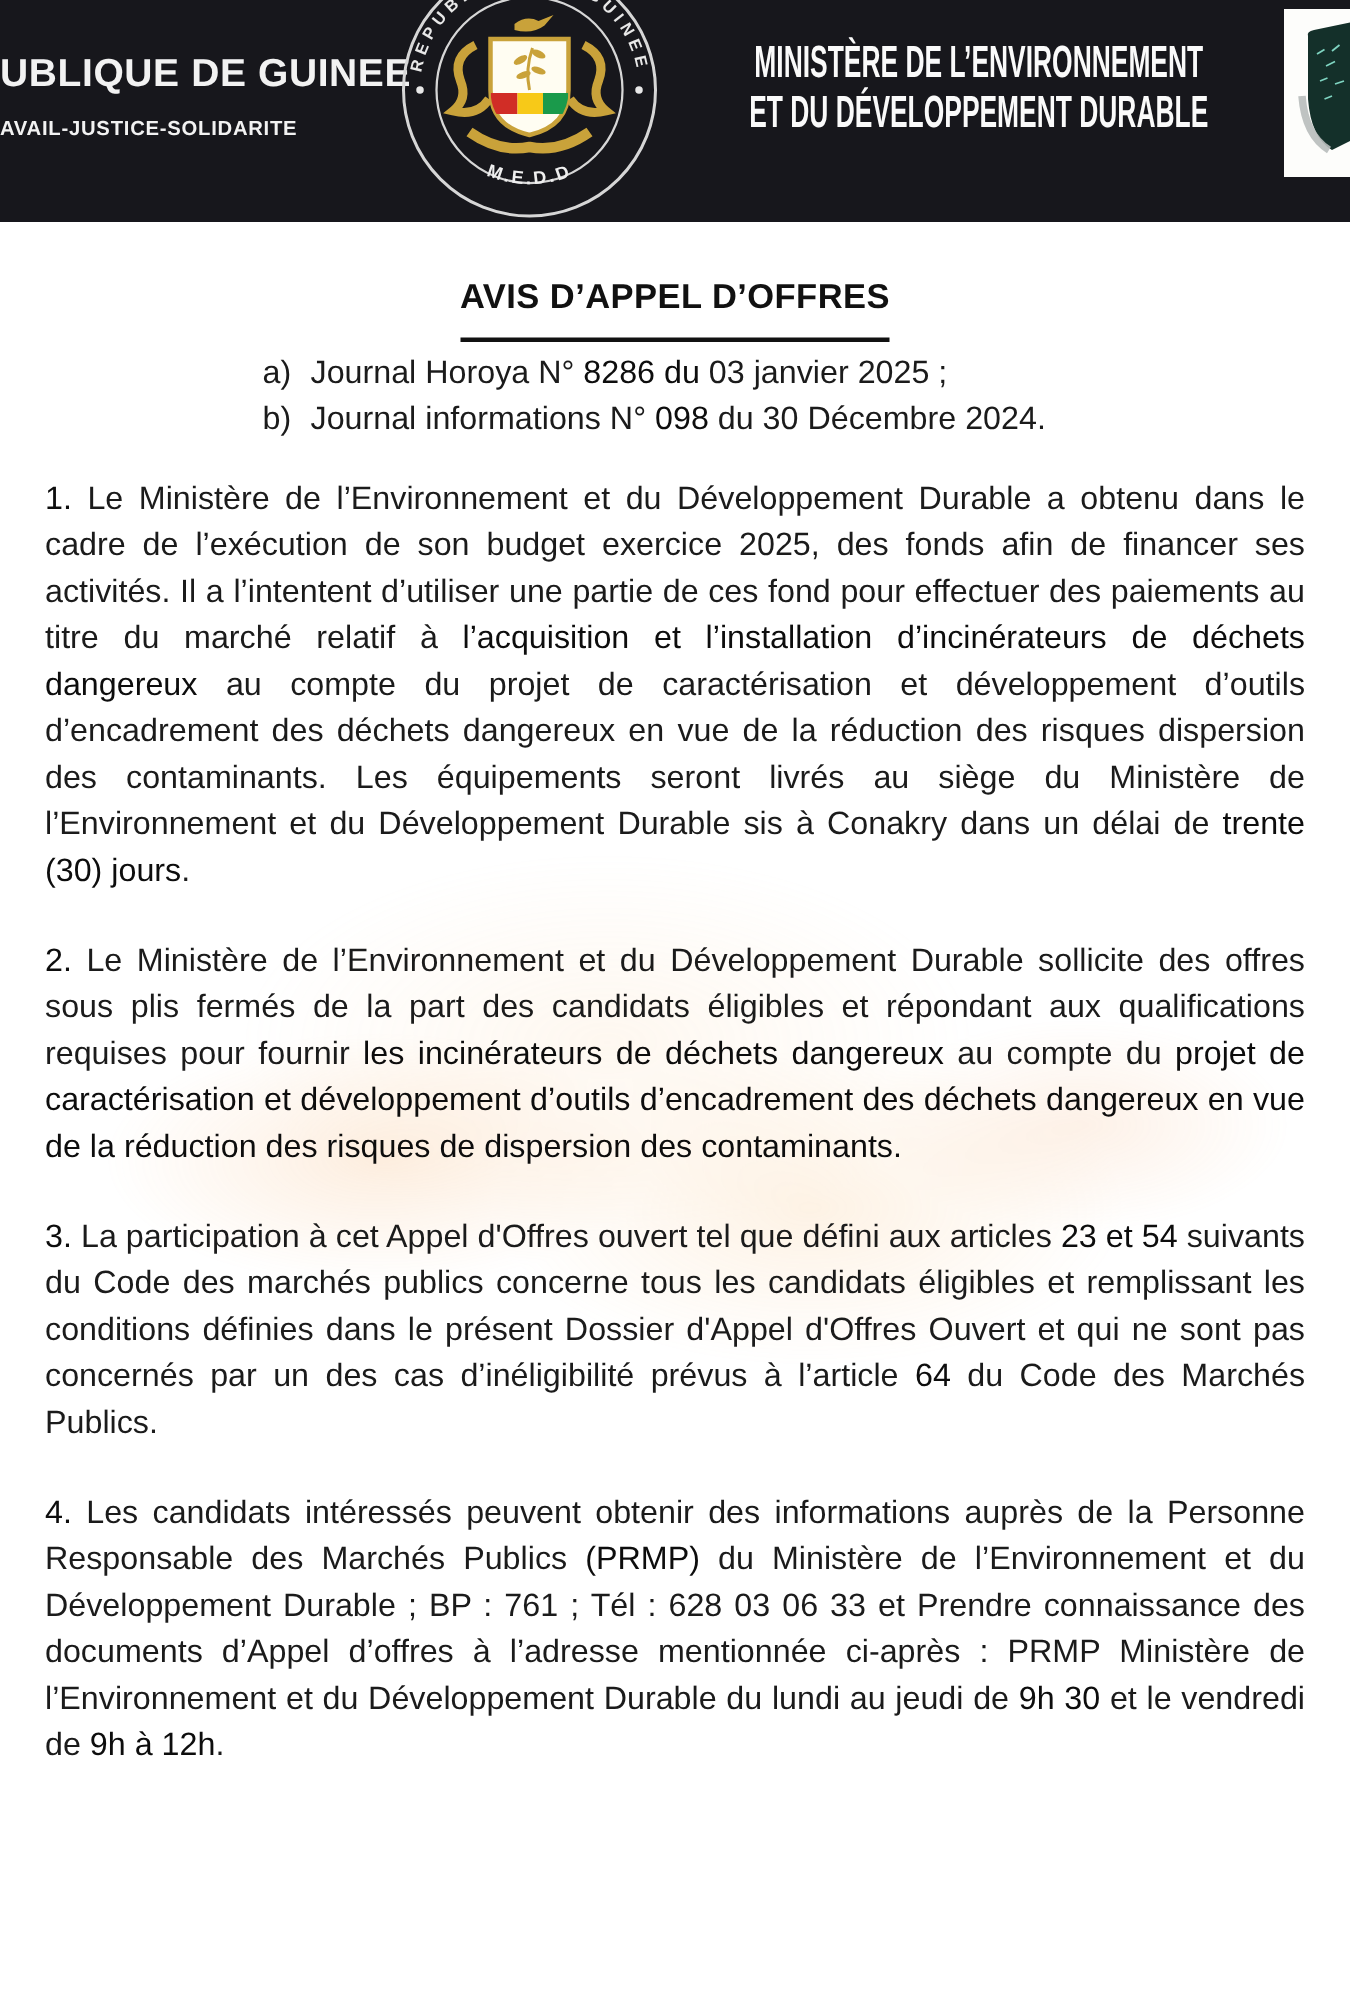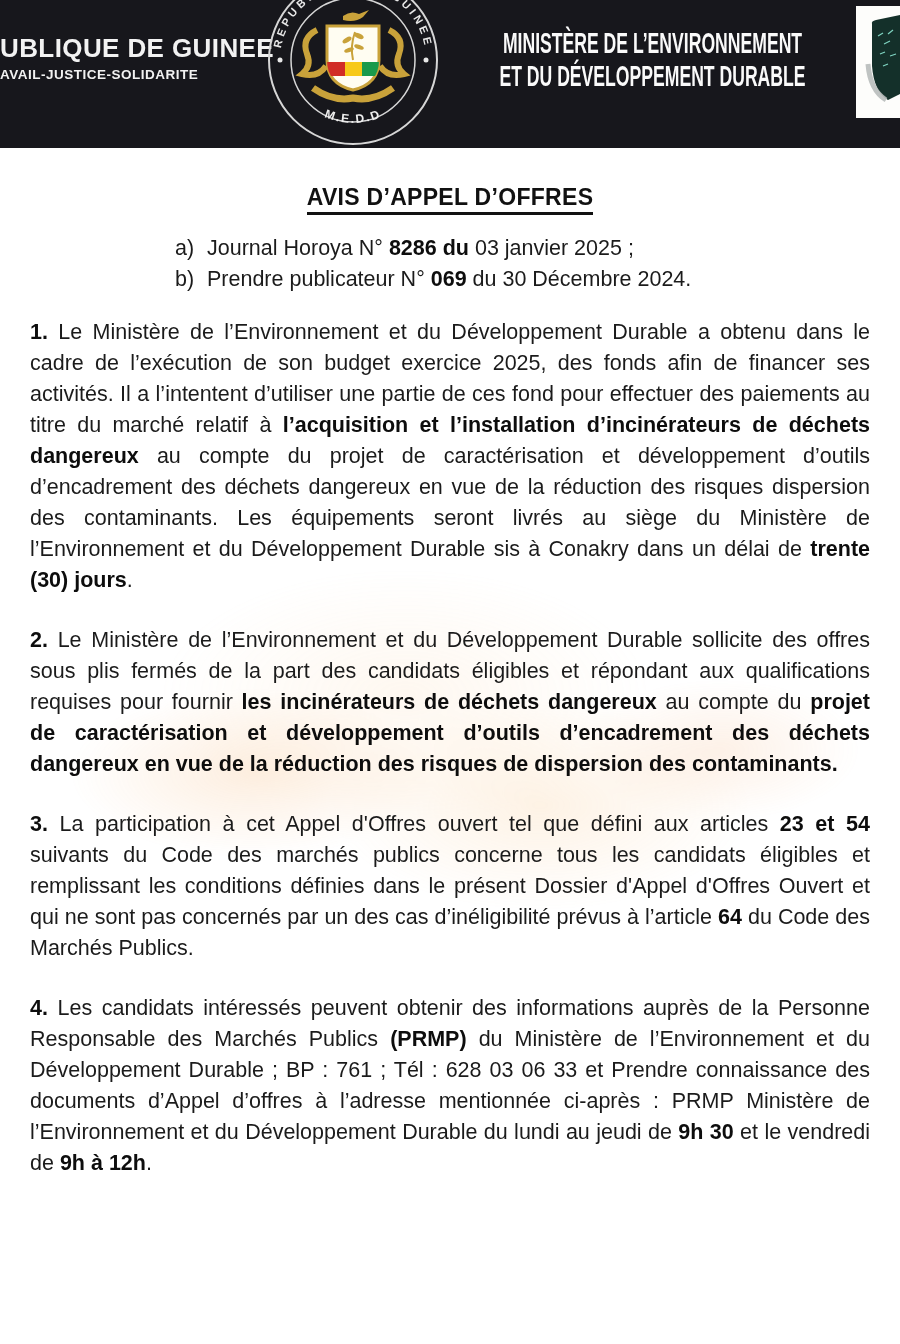--- a/index.html
+++ b/index.html
@@ -4,47 +4,47 @@
 <style>
   html,body{margin:0;padding:0;}
   body{width:900px;height:1344px;overflow:hidden;background:#ffffff;
        font-family:"Liberation Sans","DejaVu Sans",sans-serif;}
   .page{position:relative;width:900px;height:1344px;background:#ffffff;}
 
   
   .banner{position:relative;width:900px;height:148px;background:#17171c;overflow:hidden;}
   .banner-left{position:absolute;left:0;top:33px;color:#f2f2f2;white-space:nowrap;}
   .bl1{font-weight:bold;font-size:26px;letter-spacing:0.4px;}
-  .bl2{font-weight:bold;font-size:13.5px;letter-spacing:0.5px;margin-top:3px;}
+  .bl2{font-weight:bold;font-size:13.5px;letter-spacing:0.5px;margin-top:14px;}
   .seal{position:absolute;left:255px;top:0;overflow:hidden;}
   .banner-ministry{position:absolute;left:470px;top:26px;width:365px;text-align:center;
        color:#fafafa;font-weight:bold;font-size:20px;line-height:22px;white-space:nowrap;
        transform:scale(0.88,1.5);transform-origin:50% 0;}
   .corner-logo{position:absolute;right:0;top:6px;width:44px;height:112px;background:#fdfdfb;}
 
   
   .watermark{position:absolute;left:0;top:520px;width:900px;height:460px;pointer-events:none;
     background:
       radial-gradient(ellipse 260px 120px at 28% 55%, rgba(243,150,60,0.16), transparent 70%),
       radial-gradient(ellipse 300px 150px at 60% 62%, rgba(246,170,80,0.15), transparent 70%),
       radial-gradient(ellipse 200px 100px at 80% 50%, rgba(240,140,60,0.12), transparent 70%),
       radial-gradient(ellipse 350px 180px at 45% 38%, rgba(250,200,140,0.13), transparent 70%);
     filter:blur(2px);}
 
   
   .doc{position:relative;padding:34px 30px 0 30px;color:#1b1b1b;
        font-size:21.5px;line-height:31px;text-align:justify;}
   h1{margin:0 0 20px 0;text-align:center;font-size:23px;font-weight:bold;color:#111;}
-  .title-underline{border-bottom:3px solid #111;padding-bottom:2px;letter-spacing:0.3px;}
+  .title-underline{border-bottom:3px solid #111;padding-bottom:15px;letter-spacing:0.3px;}
   .intro{margin:0;}
   .reflist{margin:0 0 22px 145px;text-align:left;}
   .refitem{line-height:31px;}
   .marker{display:inline-block;width:32px;}
   .doc p{margin:0 0 29px 0;}
-  .b{font-weight:bold;color:#0d0d0d;}
+  .b{font-weight:normal;color:#0d0d0d;}
 </style>
 </head>
 <body>
 
 <div class="page">
 
   <header class="banner">
     <div class="banner-left">
       <div class="bl1">UBLIQUE DE GUINEE</div>
       <div class="bl2">AVAIL-JUSTICE-SOLIDARITE</div>
@@ -115,21 +115,21 @@
     <h1><span class="title-underline">AVIS D’APPEL D’OFFRES</span></h1>
 
 
     <div class="reflist">
 
         <div class="refitem">
           <span class="marker">a)</span><span><span>Journal Horoya N° </span><span class="b">8286 du</span><span> 03 janvier 2025 ;</span></span>
         </div>
 
         <div class="refitem">
-          <span class="marker">b)</span><span><span>Prendre publicateur N° </span><span class="b">069</span><span> du 30 Décembre 2024.</span></span>
+          <span class="marker">b)</span><span><span>Journal informations N° </span><span class="b">098</span><span> du 30 Décembre 2024.</span></span>
         </div>
 
       </div>
 
     <p><span class="b">1.</span><span> Le Ministère de l’Environnement et du Développement Durable a obtenu dans le cadre de l’exécution de son budget exercice 2025, des fonds afin de financer ses activités. Il a l’intentent d’utiliser une partie de ces fond pour effectuer des paiements au titre du marché relatif à </span><span class="b">l’acquisition et l’installation d’incinérateurs de déchets dangereux</span><span> au compte du projet de caractérisation et développement d’outils d’encadrement des déchets dangereux en vue de la réduction des risques dispersion des contaminants. Les équipements seront livrés au siège du Ministère de l’Environnement et du Développement Durable sis à Conakry dans un délai de </span><span class="b">trente (30) jours</span><span>.</span></p>
     <p><span class="b">2.</span><span> Le Ministère de l’Environnement et du Développement Durable sollicite des offres sous plis fermés de la part des candidats éligibles et répondant aux qualifications requises pour fournir </span><span class="b">les incinérateurs de déchets dangereux</span><span> au compte du </span><span class="b">projet de caractérisation et développement d’outils d’encadrement des déchets dangereux en vue de la réduction des risques de dispersion des contaminants.</span></p>
     <p><span class="b">3.</span><span> La participation à cet Appel d'Offres ouvert tel que défini aux articles </span><span class="b">23 et 54</span><span> suivants du Code des marchés publics concerne tous les candidats éligibles et remplissant les conditions définies dans le présent Dossier d'Appel d'Offres Ouvert et qui ne sont pas concernés par un des cas d’inéligibilité prévus à l’article </span><span class="b">64</span><span> du Code des Marchés Publics.</span></p>
     <p><span class="b">4.</span><span> Les candidats intéressés peuvent obtenir des informations auprès de la Personne Responsable des Marchés Publics </span><span class="b">(PRMP)</span><span> du Ministère de l’Environnement et du Développement Durable ; BP : 761 ; Tél : 628 03 06 33 et Prendre connaissance des documents d’Appel d’offres à l’adresse mentionnée ci-après : PRMP Ministère de l’Environnement et du Développement Durable du lundi au jeudi de </span><span class="b">9h 30</span><span> et le vendredi de </span><span class="b">9h à 12h</span><span>.</span></p>
   </main>
 

